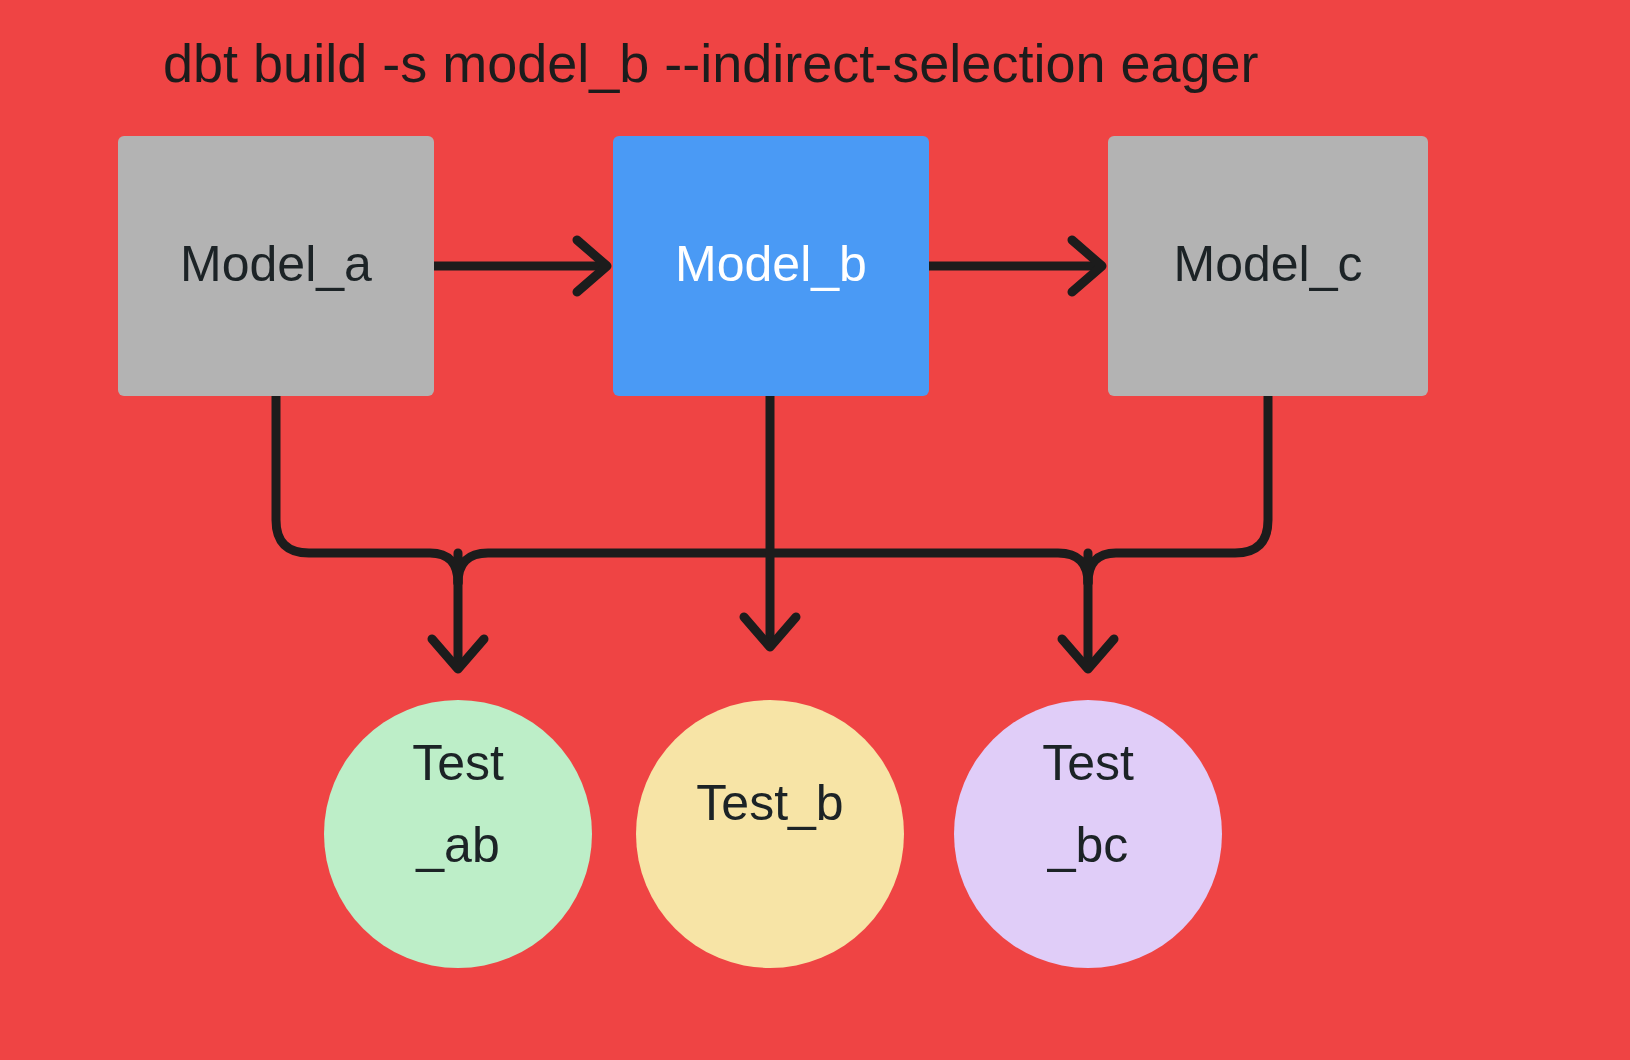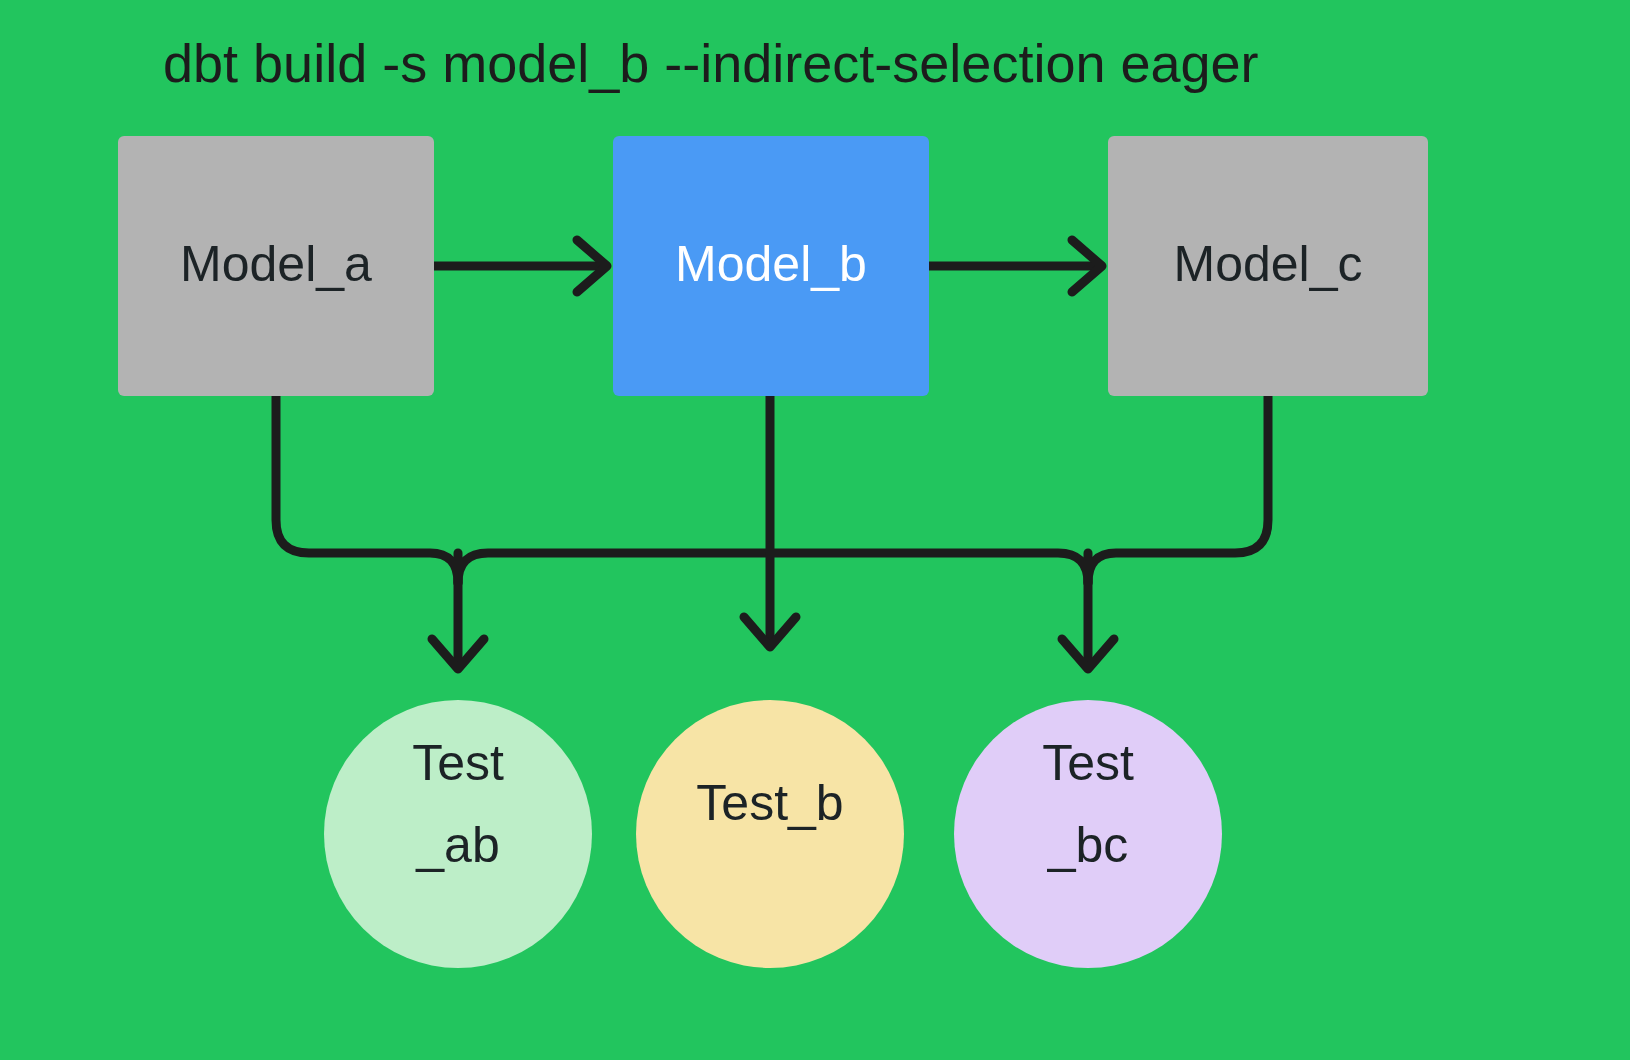--- a/index.html
+++ b/index.html
@@ -8,21 +8,21 @@
     padding: 0;
     background: #ffffff;
   }
   body {
     font-family: "Liberation Sans", sans-serif;
   }
   #canvas {
     position: relative;
     width: 1630px;
     height: 1060px;
-    background: #22c55e;
+    background: #ef4444;
     overflow: hidden;
   }
   #diagram-svg {
     position: absolute;
     left: 0;
     top: 0;
     width: 1630px;
     height: 1060px;
   }
   .title-text {

